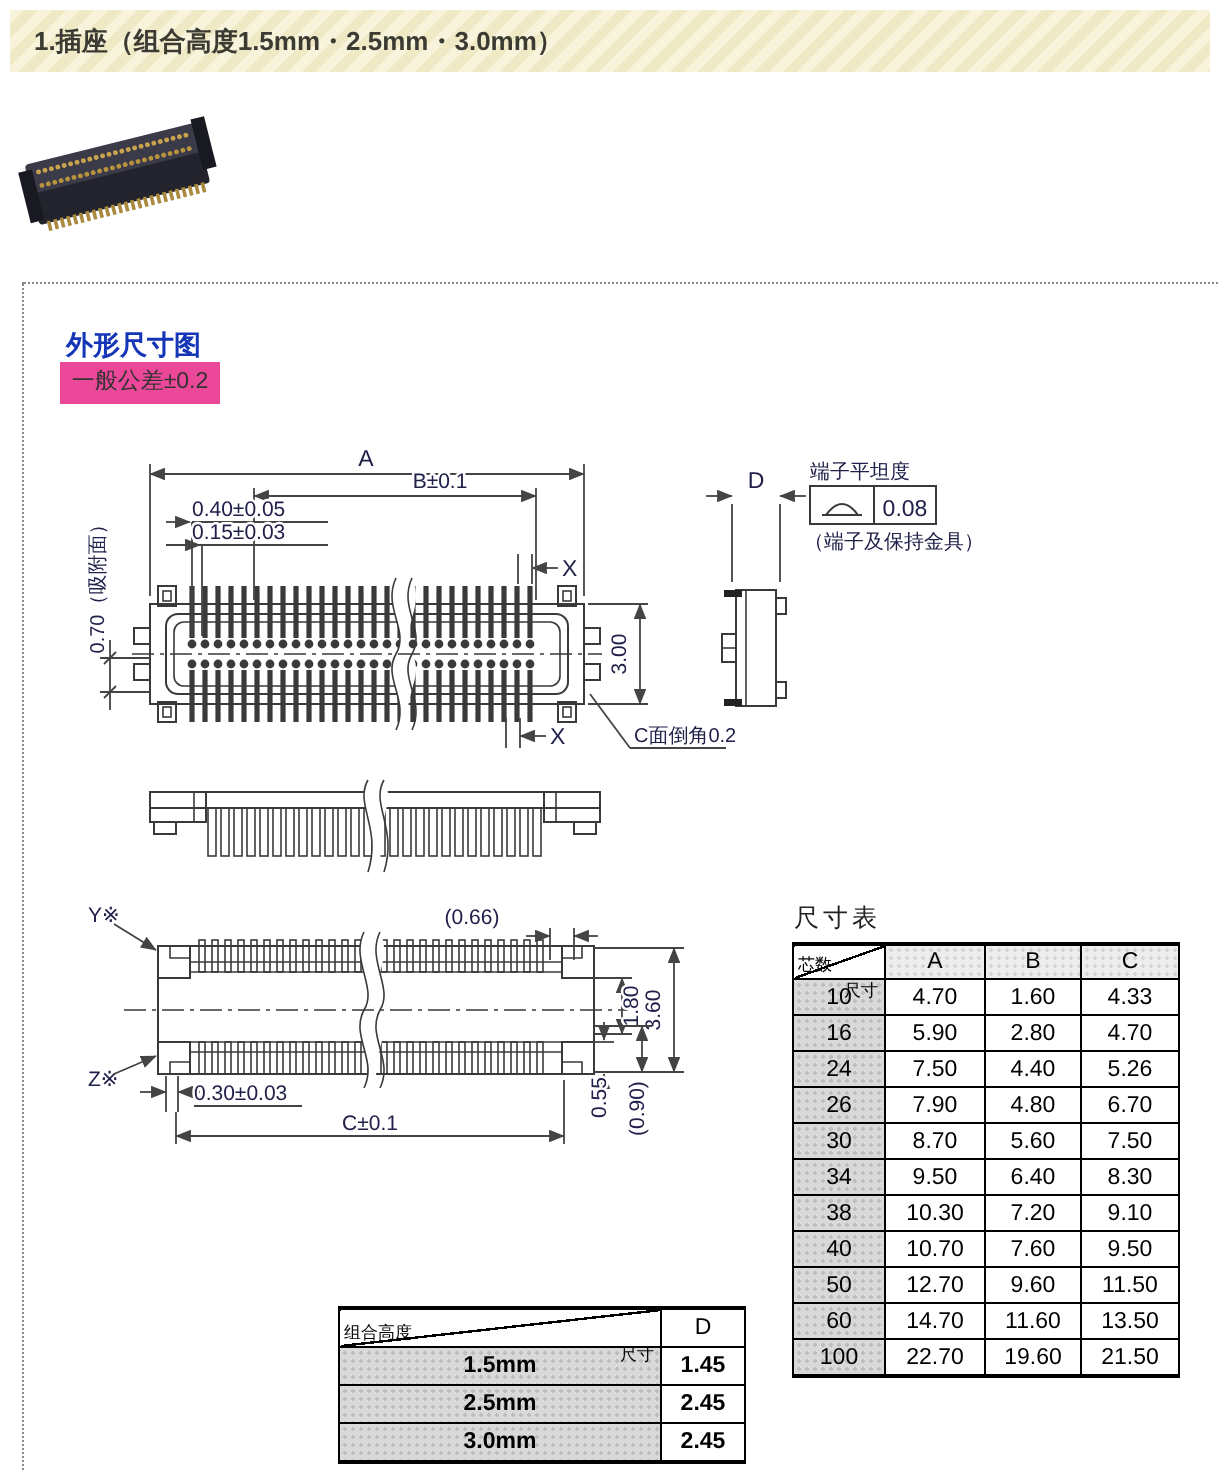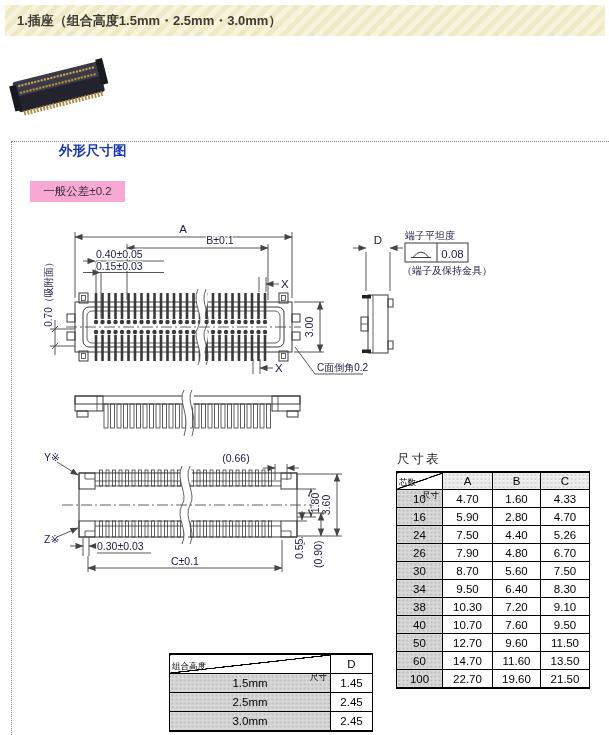--- a/index.html
+++ b/index.html
@@ -5,22 +5,22 @@
   html,body{margin:0;padding:0;background:#fff;}
   #page{position:relative;width:609px;height:735px;background:#fff;overflow:hidden;
         font-family:"Liberation Sans","DejaVu Sans",sans-serif;}
   
   .hdrbar{position:absolute;left:5px;top:5px;right:4px;height:31px;box-sizing:border-box;
     background:repeating-linear-gradient(135deg,#f8f4dc 0 5px,#efe9c6 5px 10px);
     color:#3b3b33;font-size:13px;font-weight:bold;line-height:31px;padding-left:12px;}
   
   .panel{position:absolute;left:11px;top:141px;width:598px;height:594px;box-sizing:border-box;
     border-top:1px dotted #8a8a8a;border-left:1px dotted #8a8a8a;}
-  .sec-title{position:absolute;left:33px;top:142px;font-size:13.5px;font-weight:bold;color:#1636b8;margin-left:26px;}
-  .tol-note{position:absolute;left:30px;top:181px;width:95px;height:21px;background:#f9a8d4;
+  .sec-title{position:absolute;left:33px;top:164px;font-size:13.5px;font-weight:bold;color:#1636b8;}
+  .tol-note{position:absolute;left:30px;top:181px;width:80px;height:21px;background:#ec4899;
     color:#333;font-size:11.5px;line-height:21px;text-align:center;}
   
   #photo{position:absolute;left:6px;top:46px;}
   #drawing{position:absolute;left:0;top:0;pointer-events:none;}
   
   .ol{fill:none;stroke:#3a3a3a;stroke-width:1;}
   .thin{stroke-width:.8;}
   .pin{stroke:#3a3a3a;stroke-width:2.6;}
   .ball{fill:#3a3a3a;}
   .cl{stroke:#3a3a3a;stroke-width:.8;stroke-dasharray:11 3 2 3;fill:none;}
@@ -31,21 +31,21 @@
   .big{font-size:11.5px;}
   
   .dtable{position:absolute;border-collapse:collapse;table-layout:fixed;background:#fff;
     font-family:"Liberation Sans","DejaVu Sans",sans-serif;font-size:11.5px;color:#000;}
   .dtable th,.dtable td{border:1px solid #000;text-align:center;padding:0;font-weight:normal;}
   #size-table{left:396px;top:471px;width:193px;border-top:2px solid #000;border-bottom:2px solid #000;}
   #size-table th{height:16px;}
   #size-table td{height:17px;}
   #height-table{left:169px;top:653px;width:203px;border-top:2px solid #000;border-bottom:2px solid #000;}
   #height-table th{height:18px;}
-  #height-table td{height:18px;}
+  #height-table td{height:18px;font-weight:bold;}
   .shade{background-color:#d9d9d9;background-image:radial-gradient(#bdbdbd .8px,transparent .9px);
          background-size:4px 4px;}
   .hdrc{background-color:#ededed;background-image:radial-gradient(#d6d6d6 .8px,transparent .9px);
         background-size:4px 4px;}
   .corner{position:relative;background-image:linear-gradient(to bottom right,
     transparent calc(50% - .6px),#000 calc(50% - .6px),#000 calc(50% + .6px),transparent calc(50% + .6px));}
   .corner .tr{position:absolute;top:17px;right:3px;font-size:8.5px;}
   .corner .bl{position:absolute;bottom:0;left:2px;font-size:8.5px;text-align:center;}
   .tbl-title{position:absolute;left:397px;top:451px;font-size:12.5px;color:#222;letter-spacing:2px;}
 </style>

